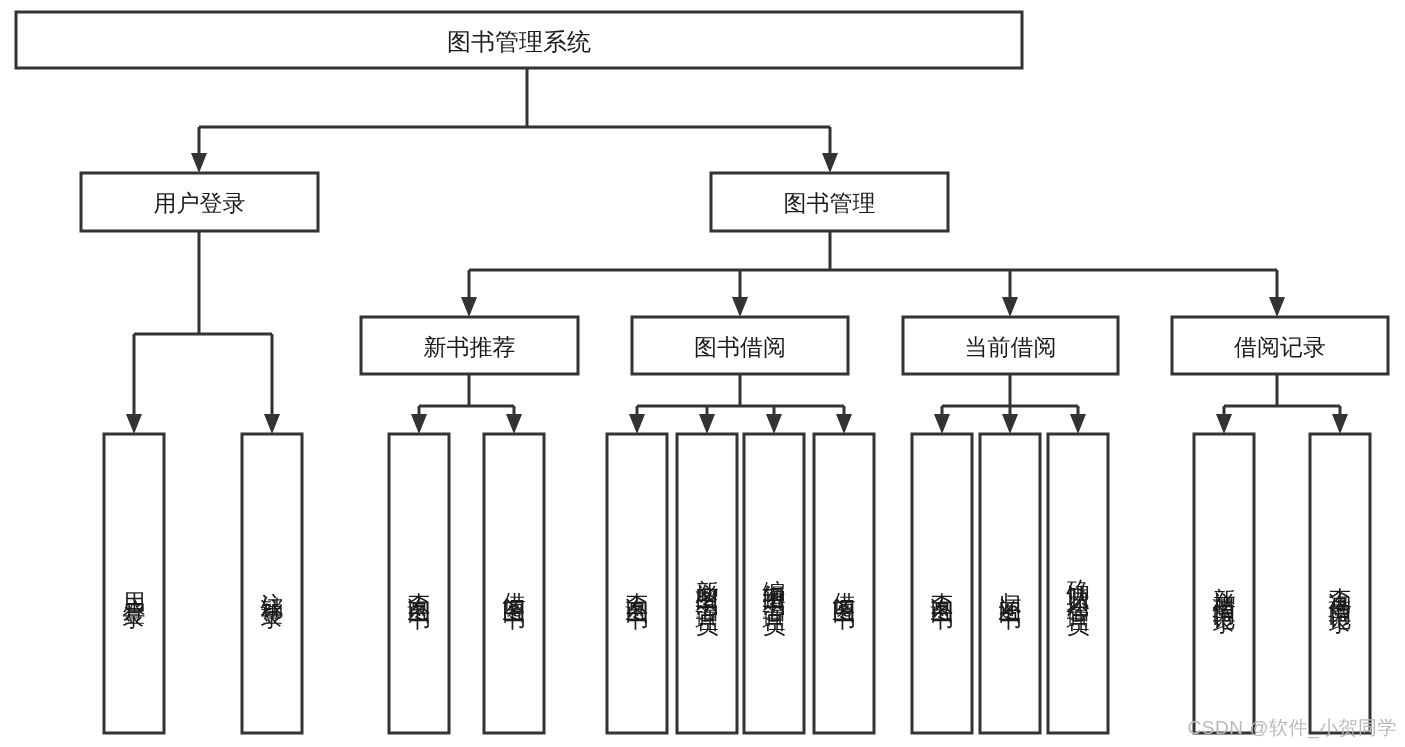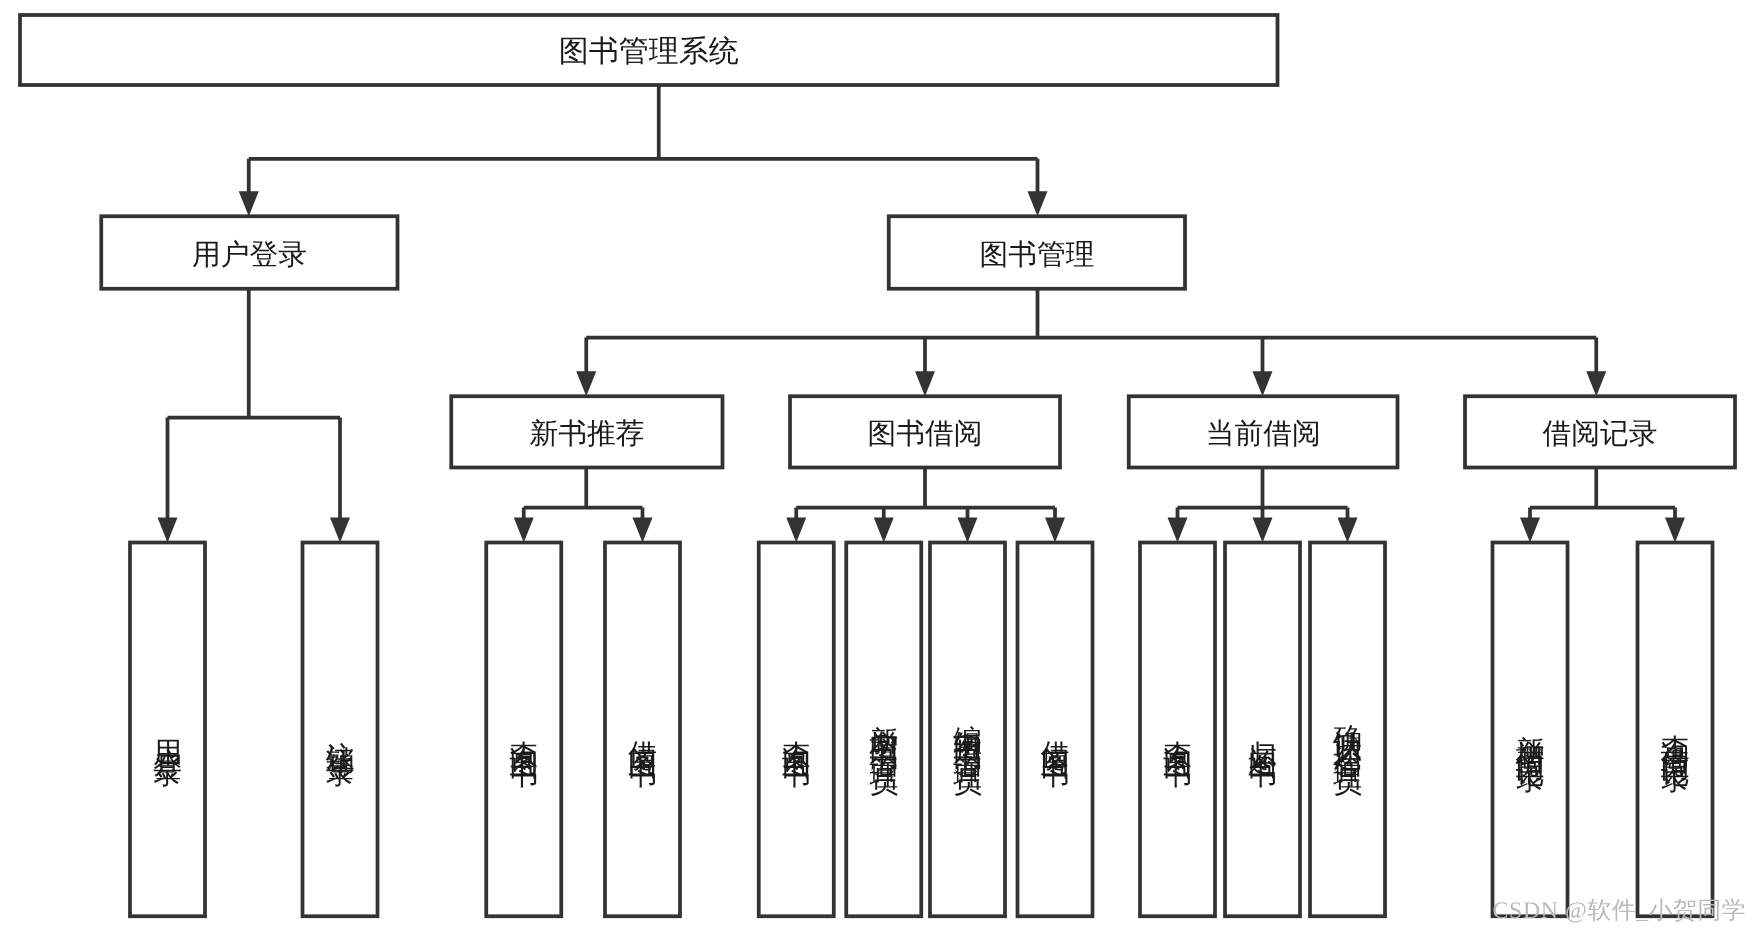--- a/index.html
+++ b/index.html
@@ -63,21 +63,21 @@
     line-height: 1.35;
     letter-spacing: 5px;
     color: #1a1a1a;
     white-space: nowrap;
     pointer-events: none;
   }
   .watermark {
     position: absolute;
     right: 8px;
     bottom: 6px;
-    font-family: Liberation Serif, serif;
+    font-family: Liberation Sans, sans-serif;
     font-size: 19px;
     color: #b9b9b9;
     white-space: nowrap;
     letter-spacing: 0.5px;
   }
 </style>
 </head>
 <body>
 
 <svg id="diagram" viewBox="0 0 1405 747" xmlns="http://www.w3.org/2000/svg">

